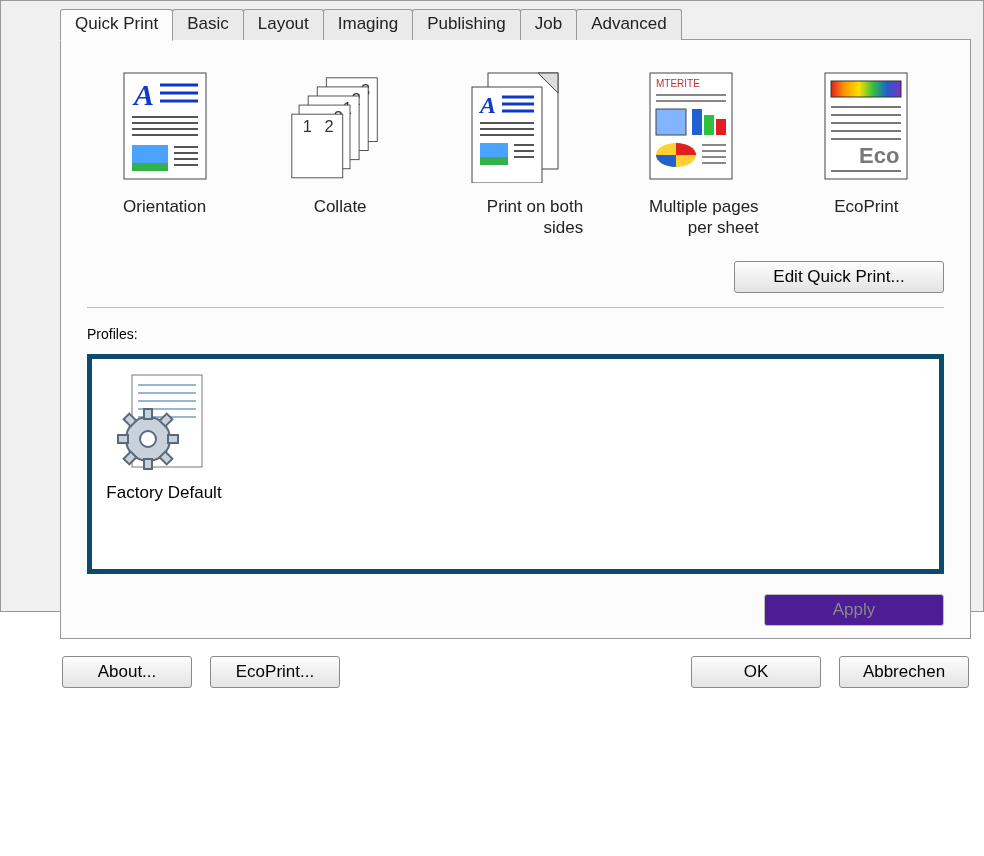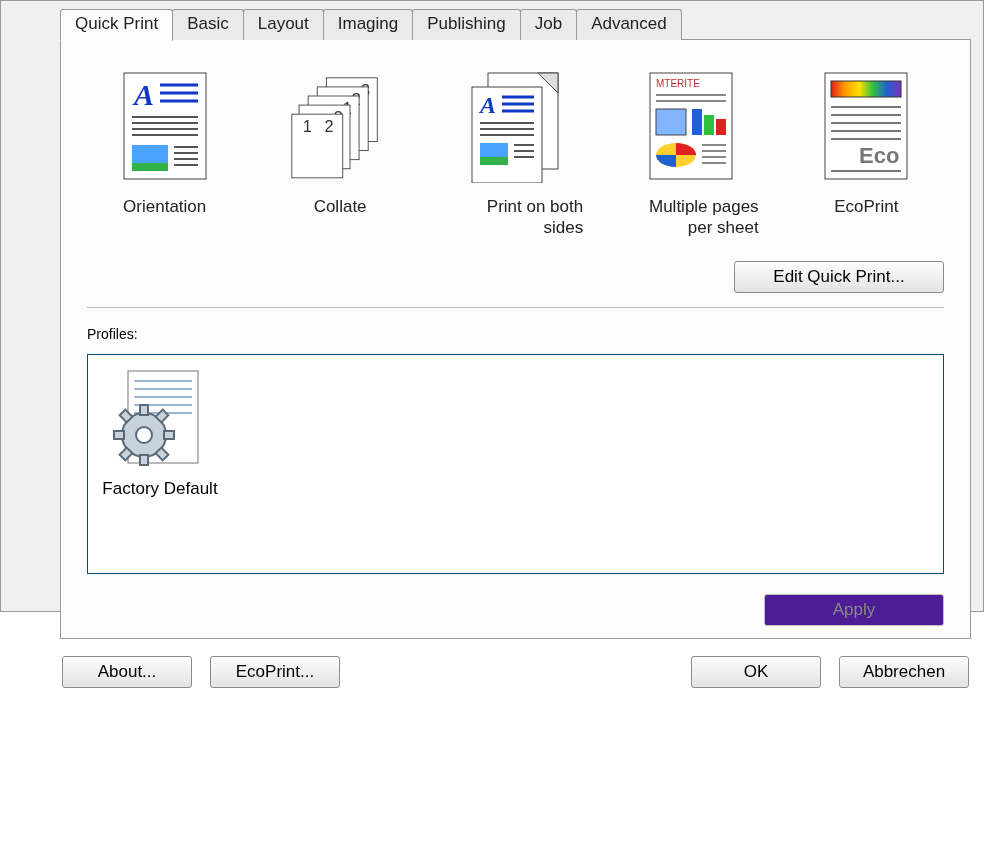--- a/index.html
+++ b/index.html
@@ -120,21 +120,21 @@
     border: none;
     border-top: 1px solid #bbb;
     margin: 0 0 18px 0;
   }
   .profiles-label {
     font-size: 14px;
     margin-bottom: 12px;
   }
   .profiles-box {
     flex: 1;
-    border: 1px solid #0c4a6e;
+    border: 5px solid #0c4a6e;
     background: #fff;
     padding: 12px;
     display: flex;
     align-items: flex-start;
     gap: 20px;
     min-height: 220px;
   }
   .profile-item {
     display: flex;
     flex-direction: column;

